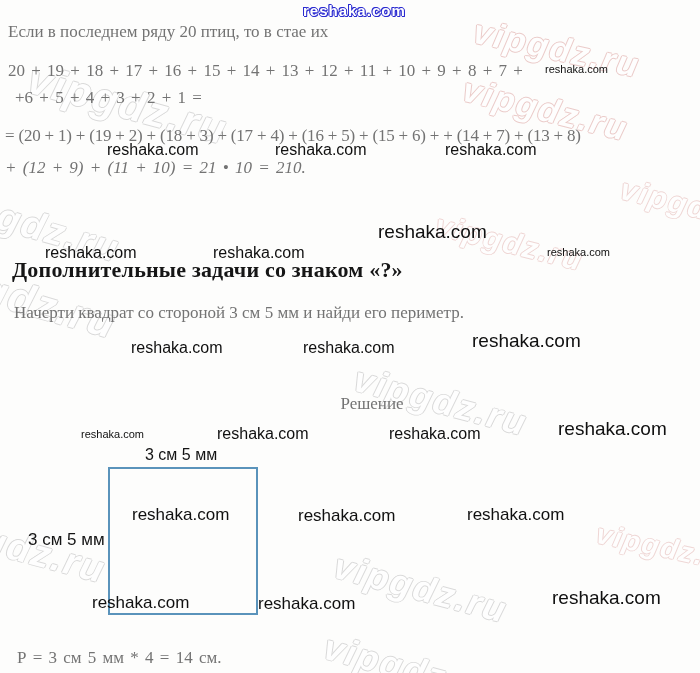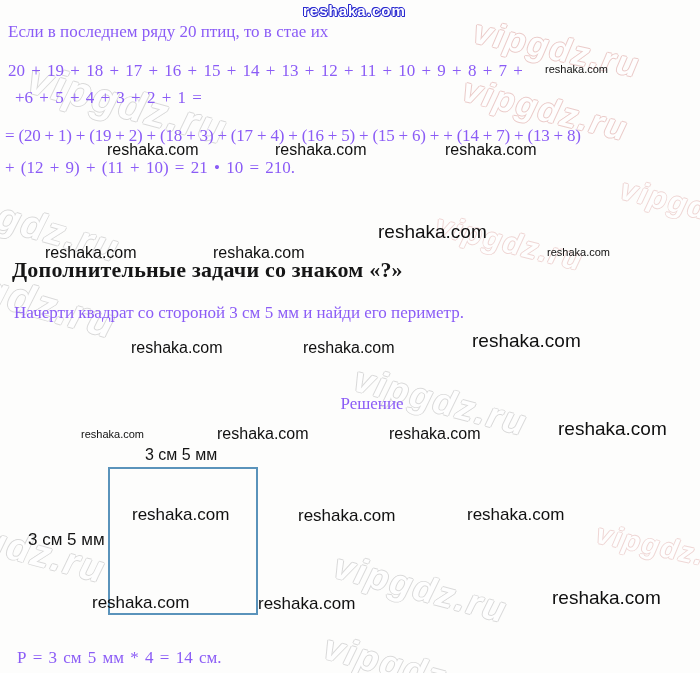--- a/index.html
+++ b/index.html
@@ -2,21 +2,21 @@
 <html><head>
 <meta charset="utf-8">
 <style>
   html,body{margin:0;padding:0;background:#ffffff;}
   .page{
     position:relative; width:700px; height:673px; overflow:hidden;
     background:#fdfdfc; font-family:"Liberation Serif", serif; color:#1c1c1c;
   }
   .abs{position:absolute; white-space:nowrap;}
   
-  .serif{font-size:17px; color:#8b5cf6;}
+  .serif{font-size:17px; color:#737373;}
   .math{word-spacing:2px;}
   .math-long{word-spacing:0px; letter-spacing:-0.2px;}
   .heading{font-weight:bold; font-size:22px; color:#161616; letter-spacing:0.2px;}
   
   .wm{font-family:"Liberation Sans", sans-serif; color:#101010; font-size:16px;}
   .wm-sm{font-size:11px;}
   .wm-md{font-size:17px;}
   .wm-lg{font-size:19px;}
   
   .logo{
@@ -64,21 +64,21 @@
   <div class="abs serif" style="left:8px; top:22px;">Если в последнем ряду 20 птиц, то в стае их</div>
   <div class="abs serif math" style="left:8px; top:61px;">20 + 19 + 18 + 17 + 16 + 15 + 14 + 13 + 12 + 11 + 10 + 9 + 8 + 7 +</div>
   <span class="abs wm wm-sm" style="left:545px; top:63px;">reshaka.com</span>
   <div class="abs serif math" style="left:8px; top:88px;margin-left:7px;">+6 + 5 + 4 + 3 + 2 + 1 =</div>
   <div class="abs serif math-long" style="left:5px; top:126px;">= (20 + 1) + (19 + 2) + (18 + 3) + (17 + 4) + (16 + 5) + (15 + 6) + + (14 + 7) + (13 + 8)</div>
 
   <span class="abs wm" style="left:107px; top:141px;">reshaka.com</span>
   <span class="abs wm" style="left:275px; top:141px;">reshaka.com</span>
   <span class="abs wm" style="left:445px; top:141px;">reshaka.com</span>
 
-  <div class="abs serif math" style="left:5px; top:158px;">+ (12 + 9) + (11 + 10) = 21 • 10 = 210.</div>
+  <div class="abs serif math" style="left:5px; top:158px;font-style:italic;">+ (12 + 9) + (11 + 10) = 21 • 10 = 210.</div>
 
   <span class="abs wm wm-lg" style="left:378px; top:221px;">reshaka.com</span>
   <span class="abs wm" style="left:45px; top:244px;">reshaka.com</span>
   <span class="abs wm" style="left:213px; top:244px;">reshaka.com</span>
   <span class="abs wm wm-sm" style="left:547px; top:246px;">reshaka.com</span>
 
   <div class="abs serif heading" style="left:12px; top:257px;">Дополнительные задачи со знаком «?»</div>
   <div class="abs serif" style="left:14px; top:303px;">Начерти квадрат со стороной 3 см 5 мм и найди его периметр.</div>
 
   <span class="abs wm" style="left:131px; top:339px;">reshaka.com</span>

